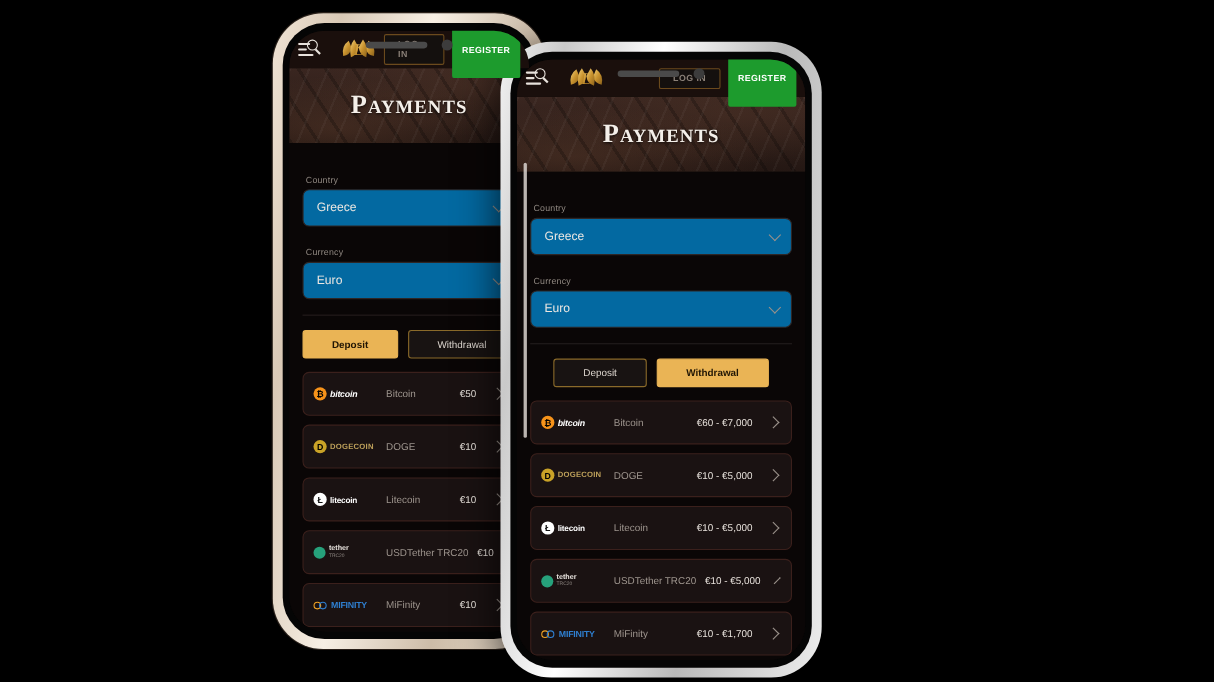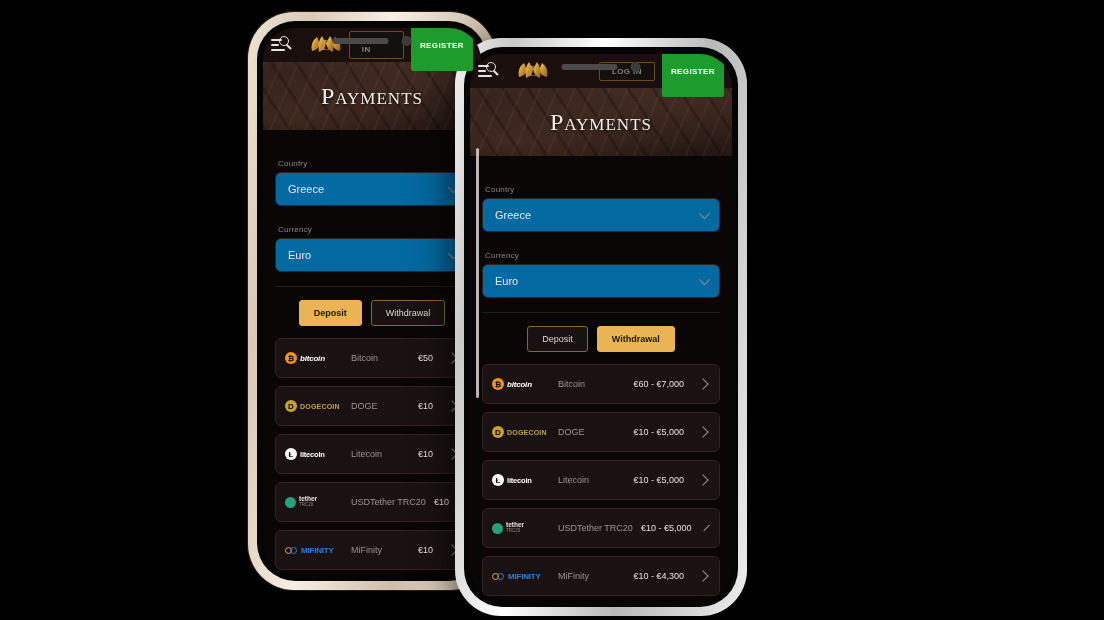--- a/index.html
+++ b/index.html
@@ -93,21 +93,21 @@
   }
   .banner::before {
     content: ""; position: absolute; inset: 0;
     background:
       repeating-linear-gradient(113deg, rgba(255,255,255,.035) 0 2px, transparent 2px 16px),
       repeating-linear-gradient(57deg, rgba(0,0,0,.22) 0 3px, transparent 3px 21px);
   }
   .banner h1 {
     position: relative; z-index: 2;
     font-family: "Liberation Serif", serif;
-    font-variant: small-caps; font-weight: 400;
+    font-variant: small-caps; font-weight: 700;
     color: #f4efe9; font-size: 24px; letter-spacing: 1px;
     text-shadow: 0 1px 3px rgba(0,0,0,.8);
   }
 
   
   .content { background: #0a0606; padding: 10px 12px 0; }
   .field-label { color: #8f8780; font-size: 8px; margin: 19px 0 4px 3px; letter-spacing: .2px; }
   .select {
     position: relative;
     height: 34px; background: #0369a1; border: 1px solid #2d2626; border-radius: 6px;
@@ -116,21 +116,21 @@
   }
   .chev {
     position: absolute; right: 12px; top: 50%; margin-top: -4px;
     width: 8px; height: 8px; border-right: 1.4px solid #9a918a; border-bottom: 1.4px solid #9a918a;
     transform: rotate(45deg) translateY(-2px);
   }
   .divider { height: 1px; background: #241d1d; margin: 14px 0 0; }
 
   .tabs { display: flex; gap: 9px; justify-content: center; padding: 13px 0 12px; }
   .tab {
-    font-size: 9px; padding: 7px 14px; border-radius: 3px;
+    font-size: 9px; padding: 7px 26px; border-radius: 3px;
     border: 1px solid #8a6a2a; color: #ddd6cf; background: #181312;
     white-space: nowrap;
   }
   .tab.active { background: #eab455; border-color: #eab455; color: #201504; font-weight: 600; }
 
   .pay-list { display: flex; flex-direction: column; gap: 8px; padding-bottom: 8px; }
   .pay-row {
     height: 40px; background: #1a1212; border: 1px solid #3b201c; border-radius: 6px;
     display: flex; align-items: center; padding: 0 9px; gap: 8px;
   }
@@ -438,21 +438,21 @@
               </div>
               <div class="pay-row">
                 <span class="pay-logo mifinity">
                   <span class="mloop">
                     <i></i>
                     <i></i>
                   </span>
                   <span class="mtext">MIFINITY</span>
                 </span>
                 <span class="pay-name">MiFinity</span>
-                <span class="pay-range">€10 - €4,300</span>
+                <span class="pay-range">€10 - €1,700</span>
                 <span class="row-chev"></span>
               </div>
             </div>
           <div class="partial-row"></div>
         </div>
       </div>
     </div>
   </div>
 
 </div>

